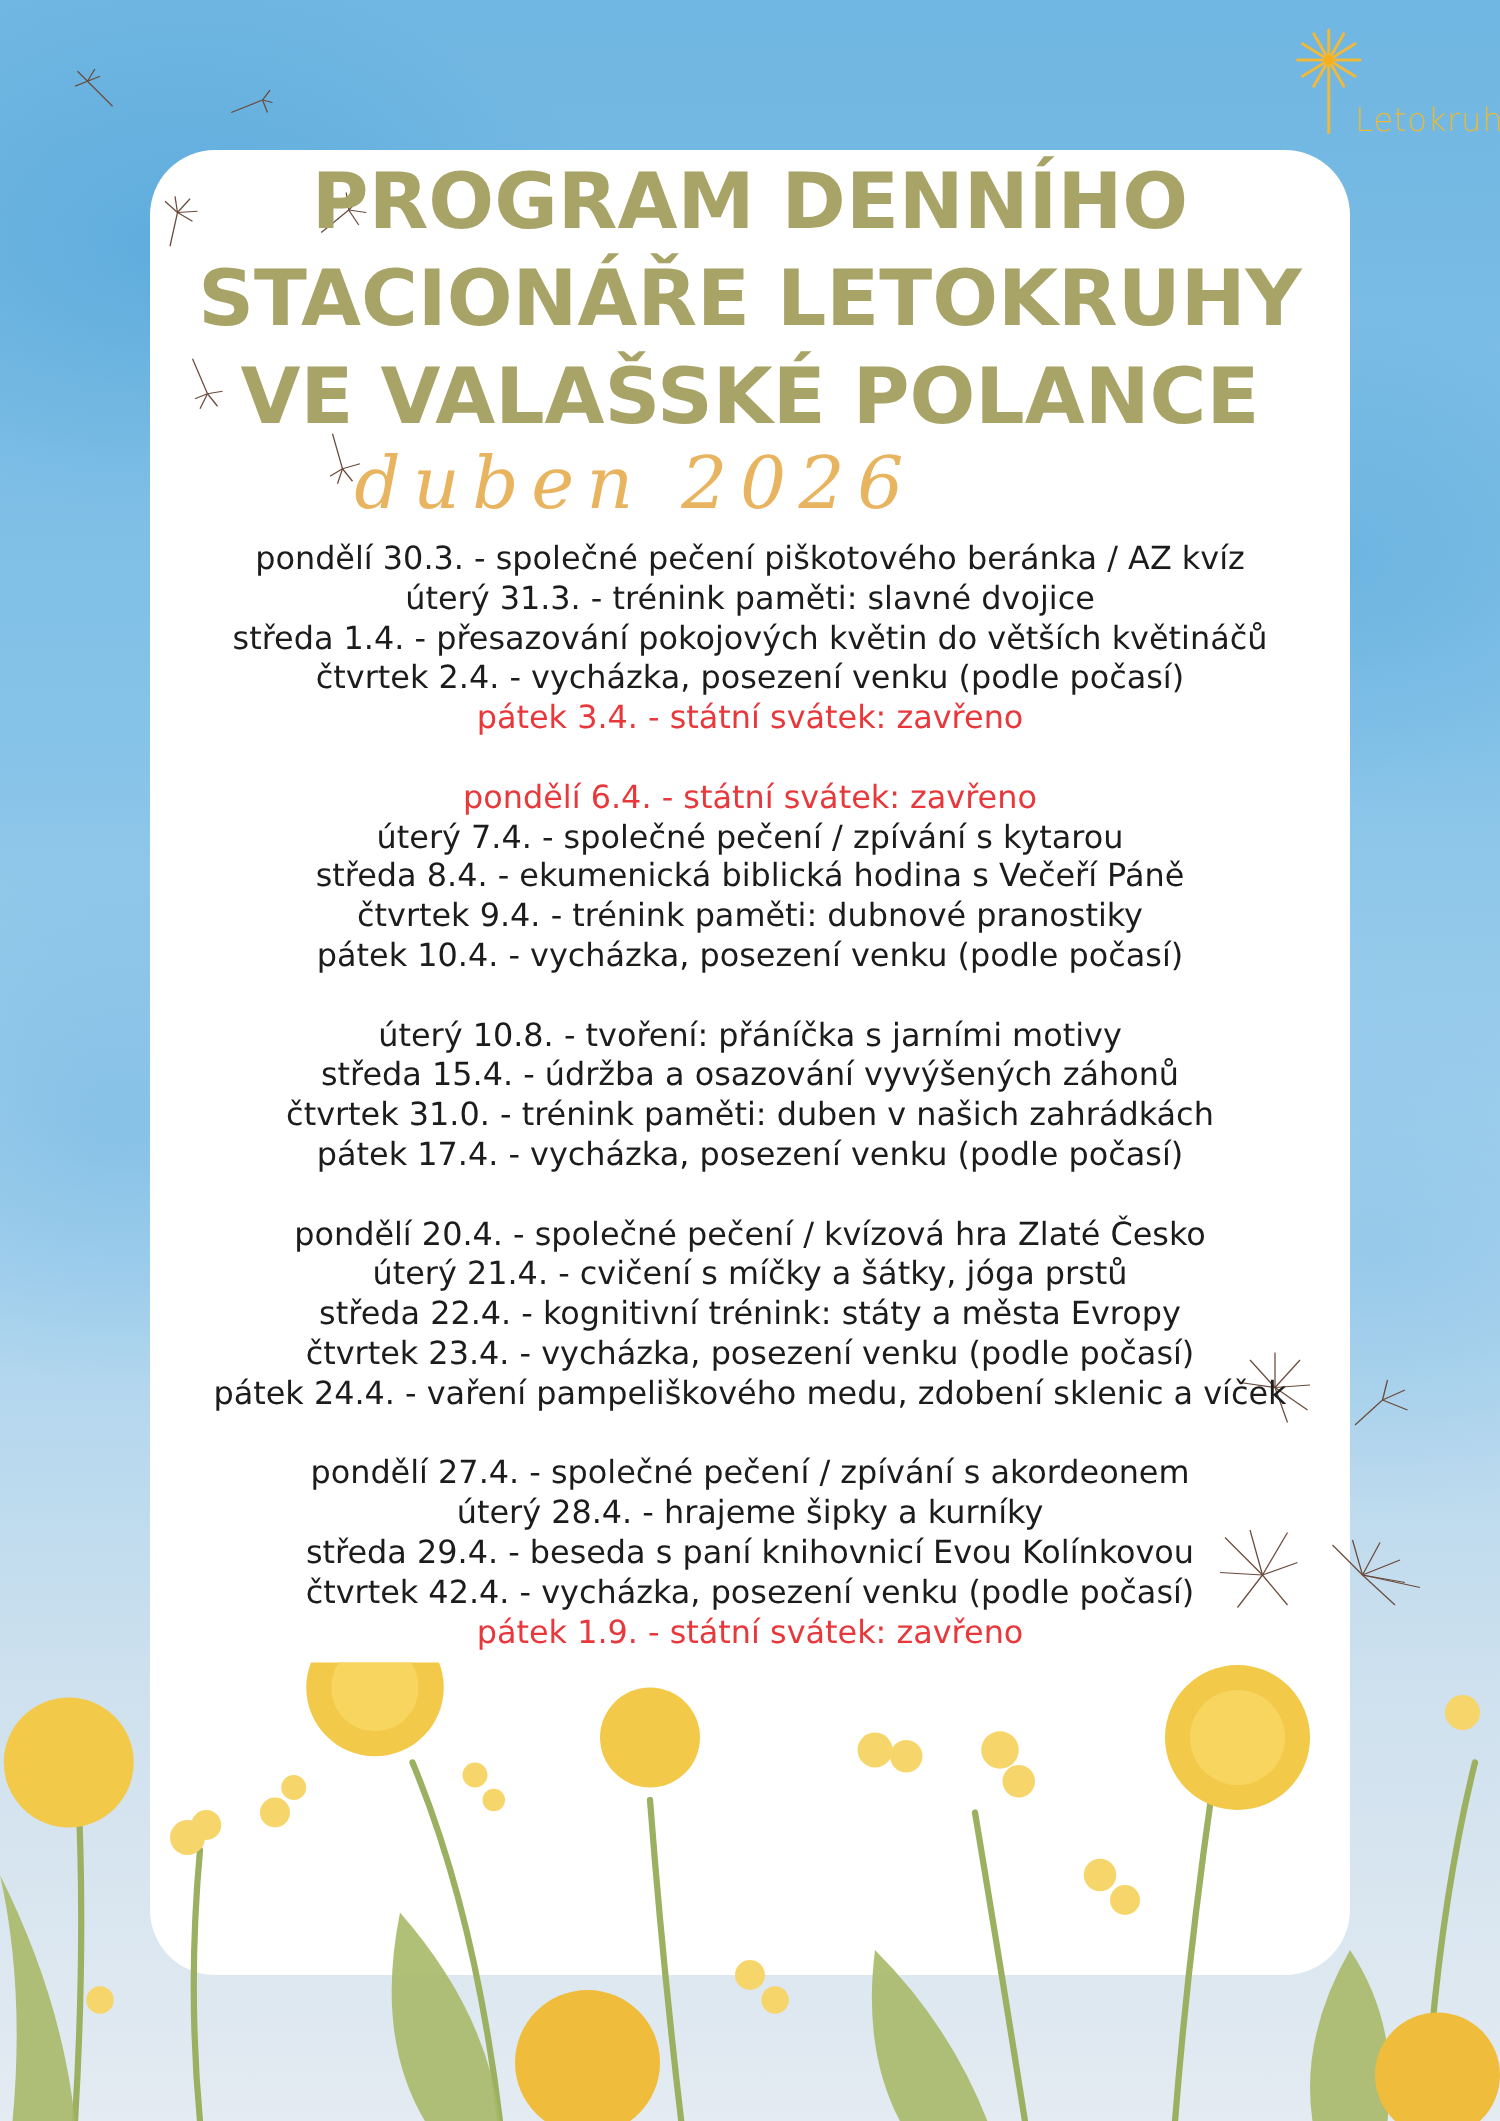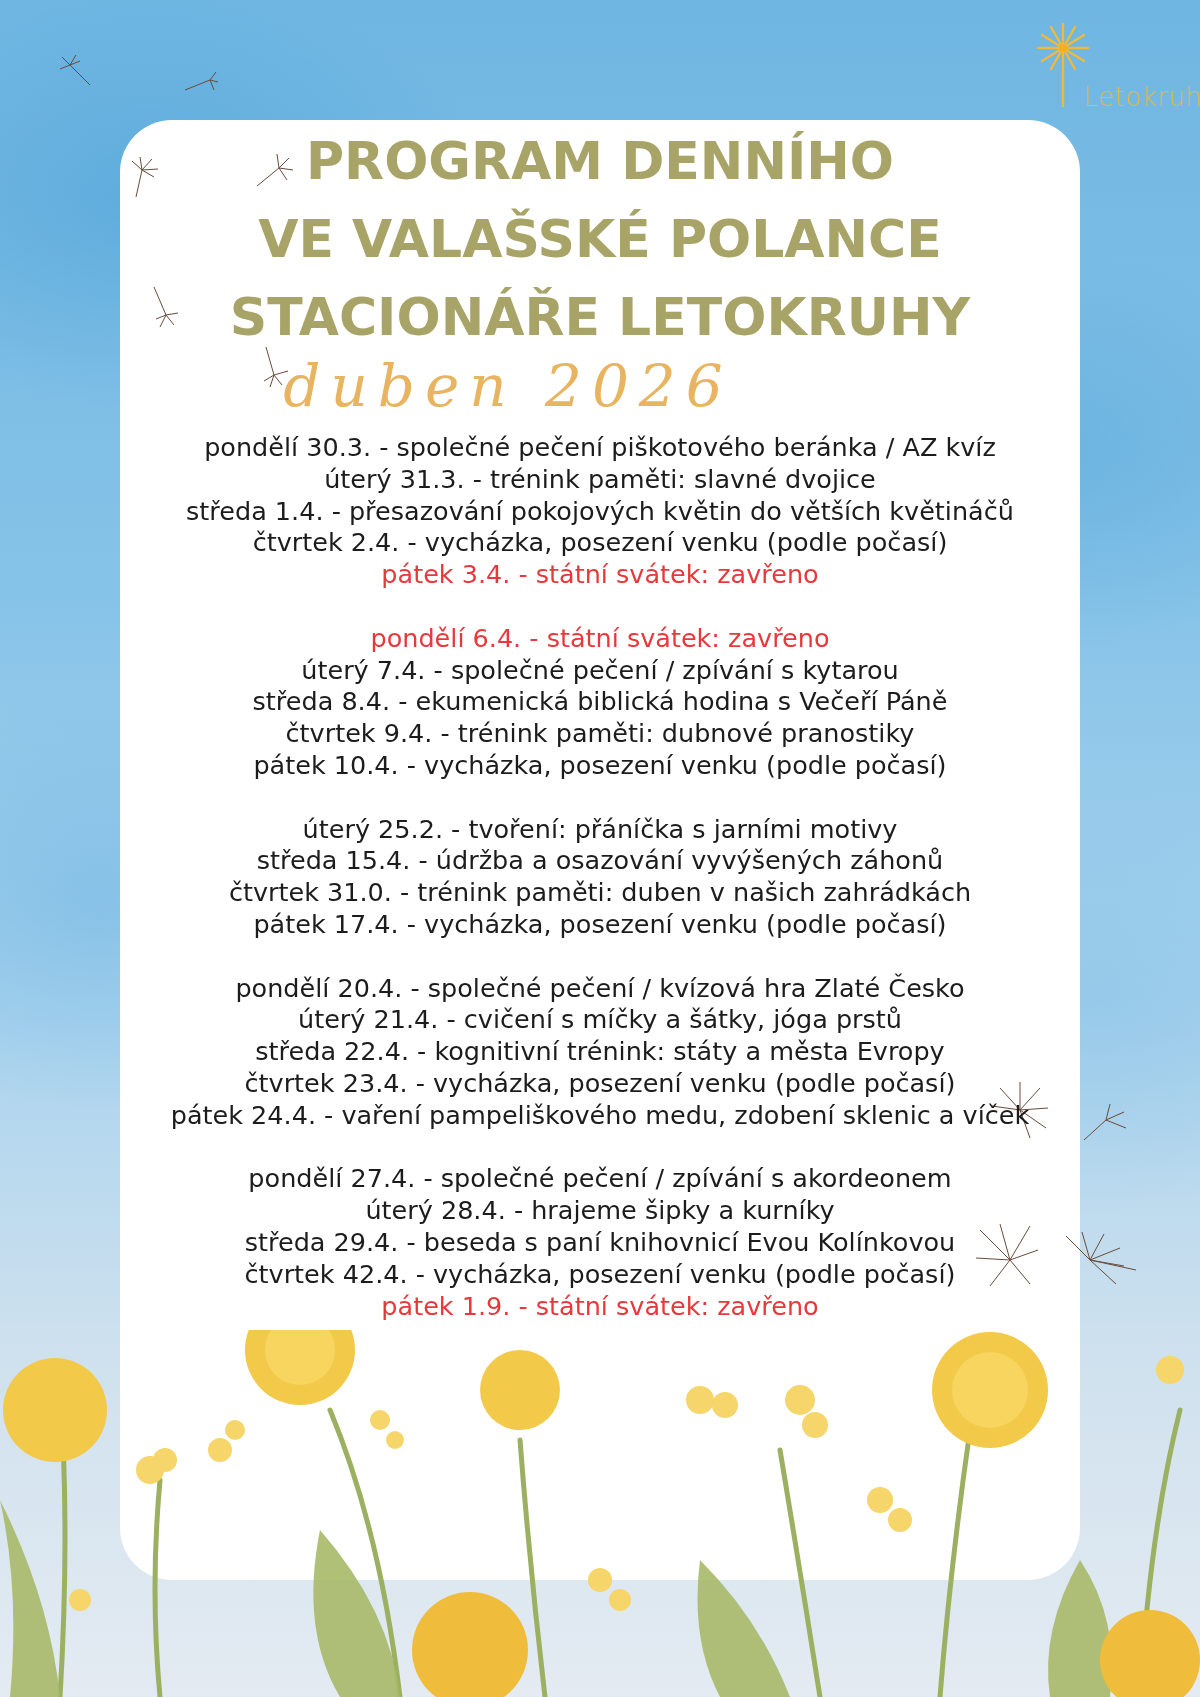--- a/index.html
+++ b/index.html
@@ -22,21 +22,21 @@
     font-family: "DejaVu Sans", sans-serif; font-weight: 300;
   }
   .card {
     position: absolute; left: 120px; top: 120px; width: 960px; height: 1460px;
     background: #ffffff; border-radius: 52px;
   }
   .title {
     position: absolute; left: 120px; top: 122px; width: 960px;
     text-align: center; color: #a8a468;
     font-family: "DejaVu Sans", sans-serif; font-weight: bold;
-    font-size: 52px; line-height: 78px; letter-spacing: 0px;
+    font-size: 62px; line-height: 78px; letter-spacing: 0px;
   }
   .title div { white-space: nowrap; }
   .subtitle {
     position: absolute; left: 120px; top: 352px; width: 776px;
     text-align: center; color: #e8b460;
     font-family: "DejaVu Serif", serif; font-style: italic;
     font-size: 58px; letter-spacing: 10px; font-weight: 300;
   }
   .schedule {
     position: absolute; left: 100px; top: 432px; width: 1000px;
@@ -166,22 +166,22 @@
       <line x1="40" y1="40" x2="60" y2="6"></line>
       <line x1="40" y1="40" x2="68" y2="30"></line>
       <line x1="40" y1="40" x2="6" y2="38"></line>
       <line x1="40" y1="40" x2="20" y2="66"></line>
       <line x1="40" y1="40" x2="60" y2="64"></line>
     </g>
   </svg>
 
 <div class="title">
   <div>PROGRAM DENNÍHO</div>
+  <div>STACIONÁŘE LETOKRUHY</div>
   <div>VE VALAŠSKÉ POLANCE</div>
-  <div>STACIONÁŘE LETOKRUHY</div>
 </div>
 <div class="subtitle">duben 2026</div>
 
 <div class="schedule">
   <div>
     <div class="line">pondělí 30.3. - společné pečení piškotového beránka / AZ kvíz</div>
     <div class="line">úterý 31.3. - trénink paměti: slavné dvojice</div>
     <div class="line">středa 1.4. - přesazování pokojových květin do větších květináčů</div>
     <div class="line">čtvrtek 2.4. - vycházka, posezení venku (podle počasí)</div>
     <div class="line holiday">pátek 3.4. - státní svátek: zavřeno</div>
@@ -189,21 +189,21 @@
   <div class="gap"></div>
   <div>
     <div class="line holiday">pondělí 6.4. - státní svátek: zavřeno</div>
     <div class="line">úterý 7.4. - společné pečení / zpívání s kytarou</div>
     <div class="line">středa 8.4. - ekumenická biblická hodina s Večeří Páně</div>
     <div class="line">čtvrtek 9.4. - trénink paměti: dubnové pranostiky</div>
     <div class="line">pátek 10.4. - vycházka, posezení venku (podle počasí)</div>
   </div>
   <div class="gap"></div>
   <div>
-    <div class="line">úterý 25.2. - tvoření: přáníčka s jarními motivy</div>
+    <div class="line">úterý 10.8. - tvoření: přáníčka s jarními motivy</div>
     <div class="line">středa 15.4. - údržba a osazování vyvýšených záhonů</div>
     <div class="line">čtvrtek 31.0. - trénink paměti: duben v našich zahrádkách</div>
     <div class="line">pátek 17.4. - vycházka, posezení venku (podle počasí)</div>
   </div>
   <div class="gap"></div>
   <div>
     <div class="line">pondělí 20.4. - společné pečení / kvízová hra Zlaté Česko</div>
     <div class="line">úterý 21.4. - cvičení s míčky a šátky, jóga prstů</div>
     <div class="line">středa 22.4. - kognitivní trénink: státy a města Evropy</div>
     <div class="line">čtvrtek 23.4. - vycházka, posezení venku (podle počasí)</div>

